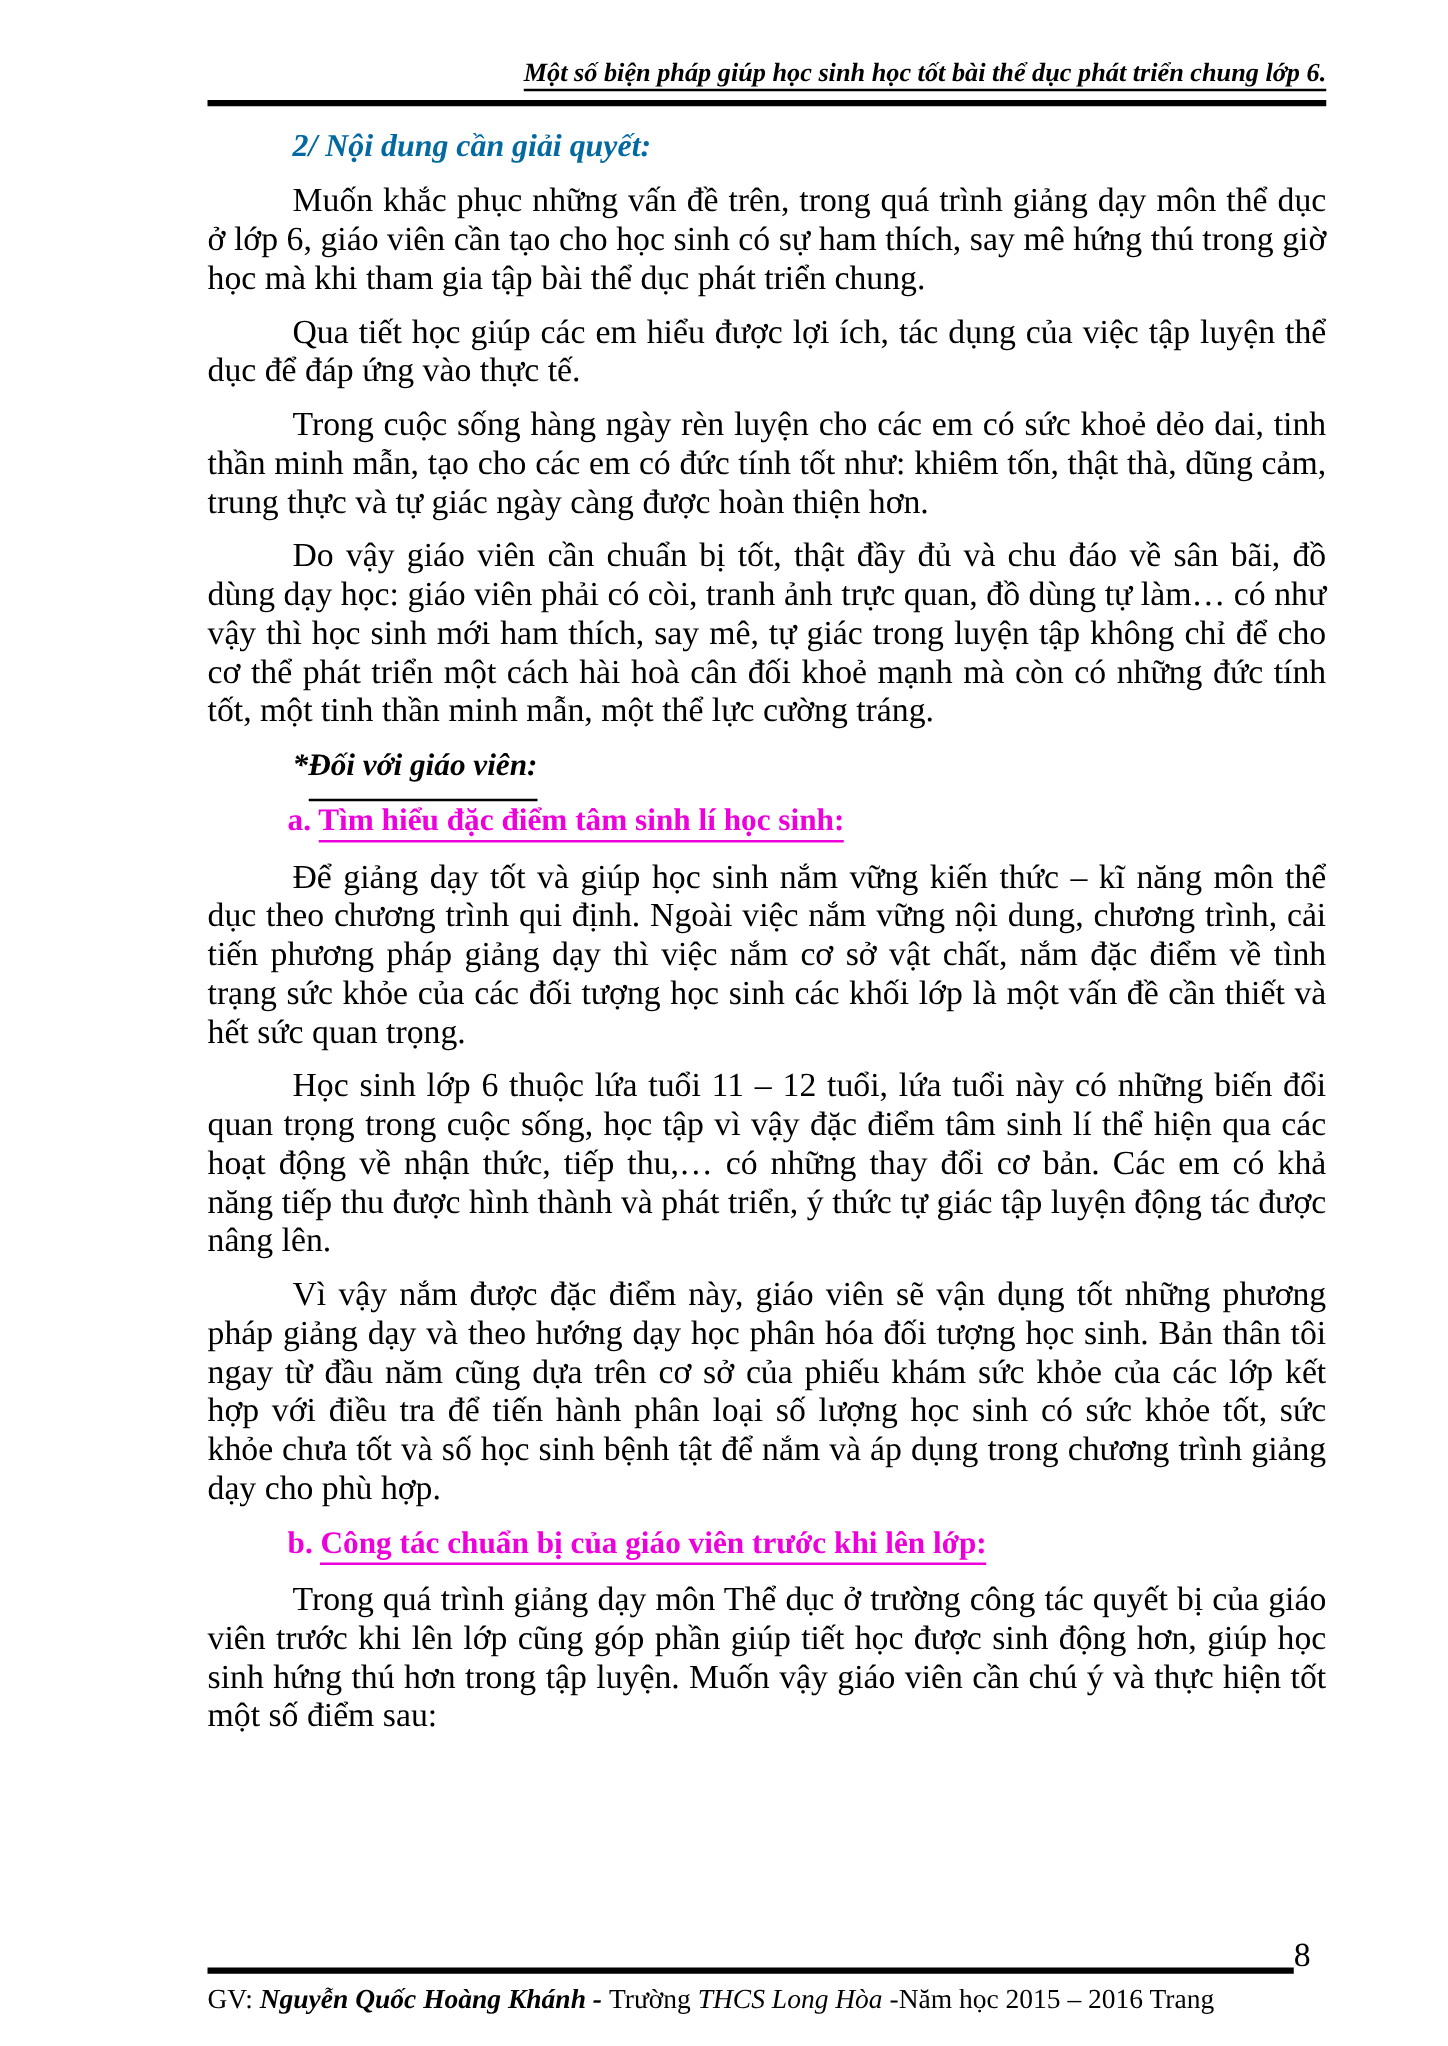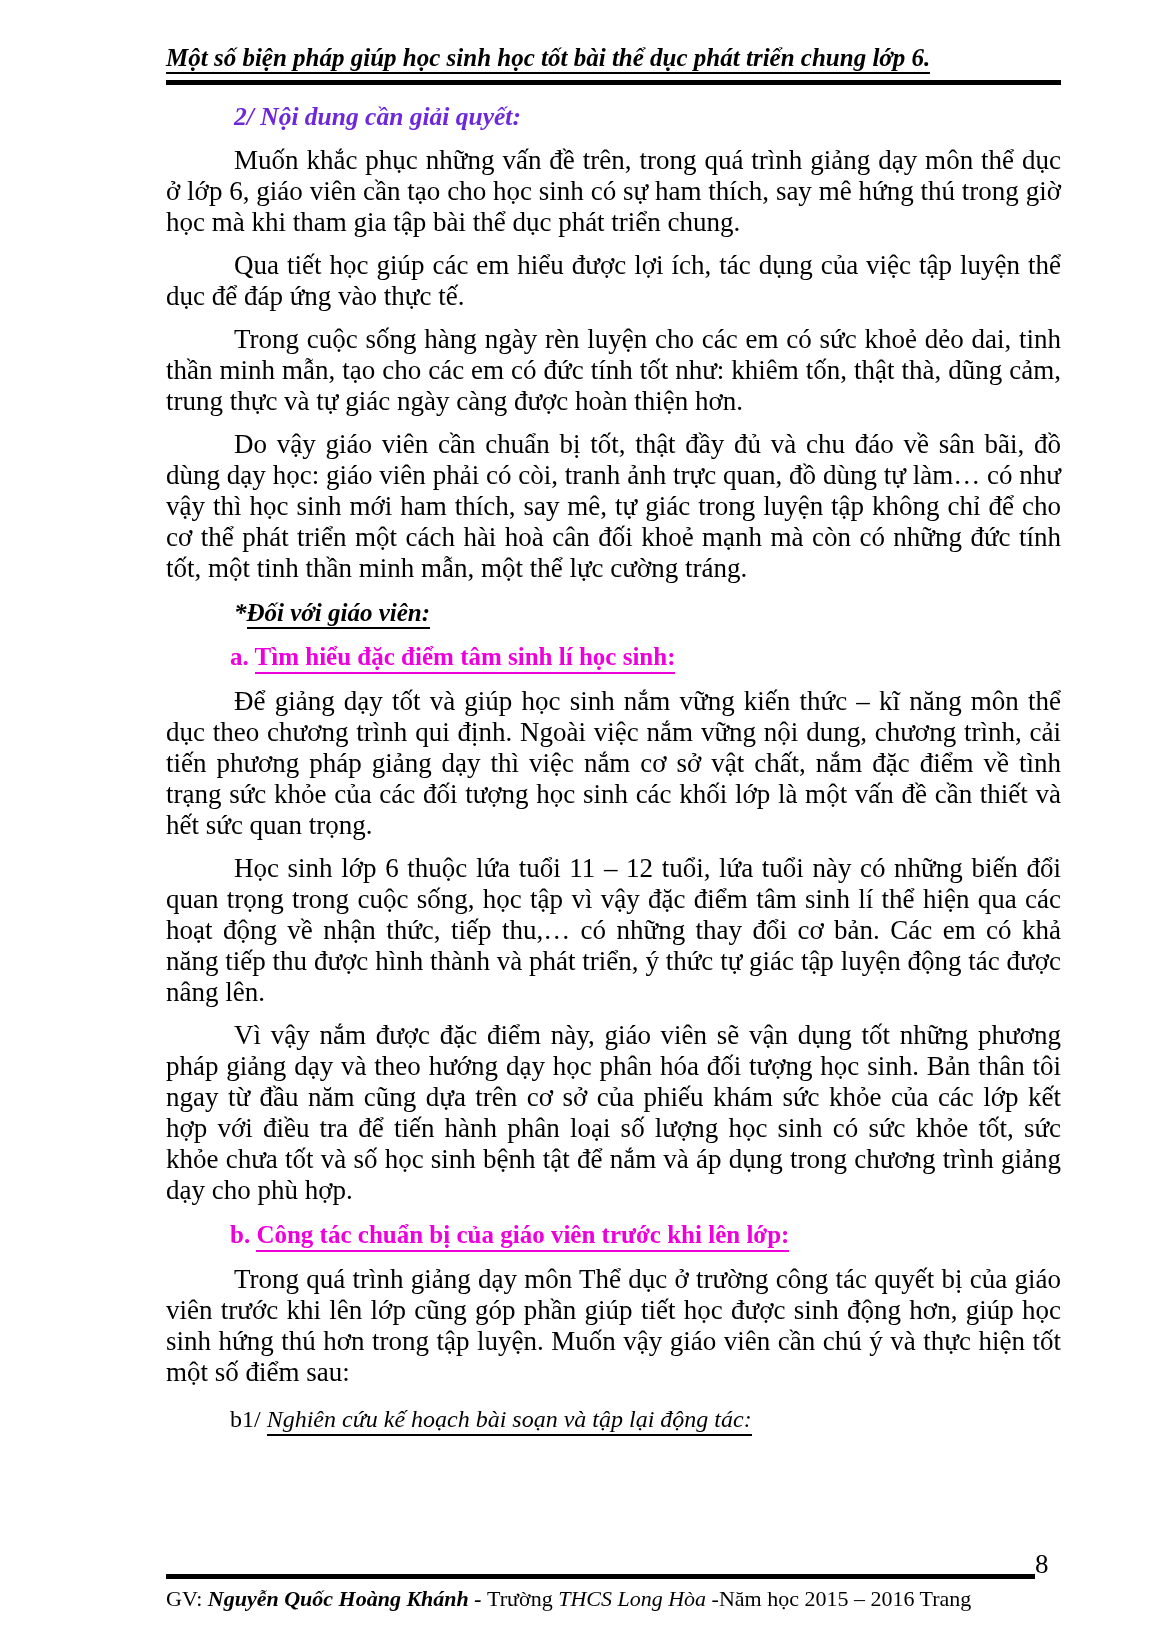--- a/index.html
+++ b/index.html
@@ -17,22 +17,22 @@
     overflow: hidden;
   }
   .content {
     position: absolute;
     left: 166px;
     top: 40px;
     width: 895px;
   }
   
   .doc-title {
-    text-align: left;
-    font-size: 25px;
+    text-align: right;
+    font-size: 21px;
     line-height: 36px;
     font-weight: bold;
     font-style: italic;
     white-space: nowrap;
   }
   .doc-title .u {
     border-bottom: 2px solid #000;
     padding-bottom: 1px;
   }
   .header-rule {
@@ -43,37 +43,37 @@
   
   .para {
     font-size: 27px;
     line-height: 31px;
     text-align: justify;
     text-indent: 68px;
     margin: 0 0 12px 0;
   }
   
   .h-blue {
-    color: #6d28d9;
+    color: #0369a1;
     font-weight: bold;
     font-style: italic;
     font-size: 25.5px;
     line-height: 36px;
     margin: 14px 0 10px 68px;
   }
   .h-star {
     font-weight: bold;
     font-style: italic;
     font-size: 25px;
     line-height: 34px;
     margin: 0 0 10px 68px;
   }
   .h-star .u {
     border-bottom: 2.5px solid #000;
-    padding-bottom: 1px;
+    padding-bottom: 13px;
   }
   .h-magenta {
     color: #ee00dd;
     font-weight: bold;
     font-size: 25px;
     line-height: 34px;
     margin: 2px 0 12px 64px;
   }
   .h-magenta .u {
     border-bottom: 2.5px solid #ee00dd;
@@ -144,20 +144,19 @@
     <div class="h-magenta"><span>a. </span><span class="u">Tìm hiểu đặc điểm tâm sinh lí học sinh:</span></div>
 
     <p class="para">Để giảng dạy tốt và giúp học sinh nắm vững kiến thức – kĩ năng môn thể dục theo chương trình qui định. Ngoài việc nắm vững nội dung, chương trình, cải tiến phương pháp giảng dạy thì việc nắm cơ sở vật chất, nắm đặc điểm về tình trạng sức khỏe của các đối tượng học sinh các khối lớp là một vấn đề cần thiết và hết sức quan trọng.</p>
     <p class="para">Học sinh lớp 6 thuộc lứa tuổi 11 – 12 tuổi, lứa tuổi này có những biến đổi quan trọng trong cuộc sống, học tập vì vậy đặc điểm tâm sinh lí thể hiện qua các hoạt động về nhận thức, tiếp thu,… có những thay đổi cơ bản. Các em có khả năng tiếp thu được hình thành và phát triển, ý thức tự giác tập luyện động tác được nâng lên.</p>
     <p class="para">Vì vậy nắm được đặc điểm này, giáo viên sẽ vận dụng tốt những phương pháp giảng dạy và theo hướng dạy học phân hóa đối tượng học sinh. Bản thân tôi ngay từ đầu năm cũng dựa trên cơ sở của phiếu khám sức khỏe của các lớp kết hợp với điều tra để tiến hành phân loại số lượng học sinh có sức khỏe tốt, sức khỏe chưa tốt và số học sinh bệnh tật để nắm và áp dụng trong chương trình giảng dạy cho phù hợp.</p>
 
     <div class="h-magenta"><span>b. </span><span class="u">Công tác chuẩn bị của giáo viên trước khi lên lớp:</span></div>
 
     <p class="para">Trong quá trình giảng dạy môn Thể dục ở trường công tác quyết bị của giáo viên trước khi lên lớp cũng góp phần giúp tiết học được sinh động hơn, giúp học sinh hứng thú hơn trong tập luyện. Muốn vậy giáo viên cần chú ý và thực hiện tốt một số điểm sau:</p>
 
-    <div class="h-b1"><span>b1/ </span><span class="u">Nghiên cứu kế hoạch bài soạn và tập lại động tác:</span></div>
 
   </div>
 
   <div class="page-number">8</div>
   <div class="footer-rule"></div>
   <div class="footer-text"><span>GV: </span><span class="bi">Nguyễn Quốc Hoàng Khánh - </span><span>Trường </span><span class="i">THCS Long Hòa</span><span> -Năm học 2015 – 2016  Trang</span></div>
 </div>
 
 </body></html>

